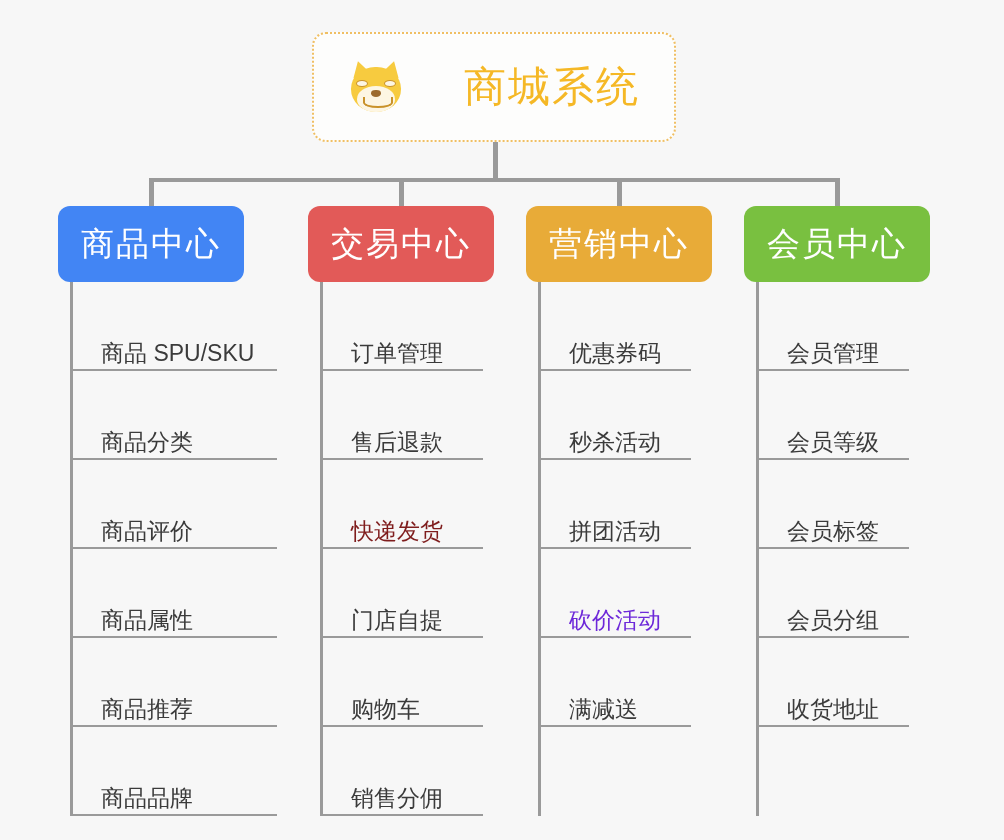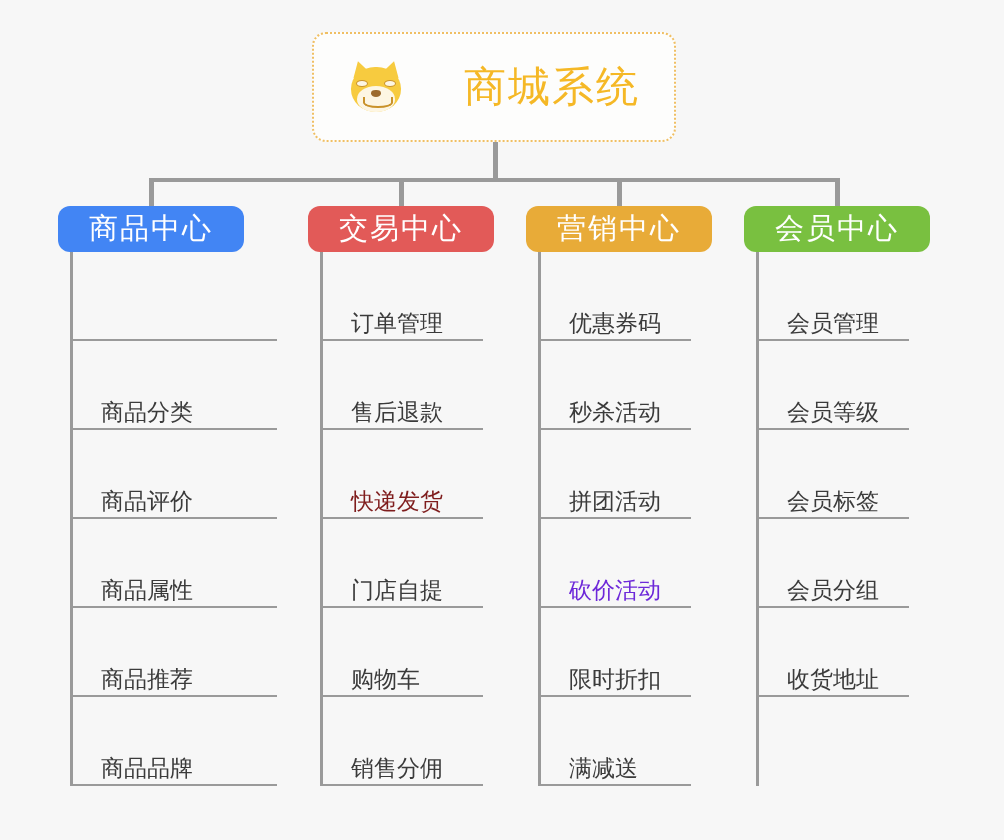--- a/index.html
+++ b/index.html
@@ -132,24 +132,24 @@
     width: 5px;
     background: #9a9a9a;
   }
 
   
   .branch {
     position: absolute;
     top: 206px;
   }
   .branch-header {
-    height: 46px;
+    height: 76px;
     border-radius: 12px;
     color: #ffffff;
-    font-size: 29px;
+    font-size: 33px;
     display: flex;
     align-items: center;
     justify-content: center;
     letter-spacing: 2px;
     white-space: nowrap;
     box-sizing: border-box;
   }
 
   
   .leaves {
@@ -212,20 +212,21 @@
   <div class="drop" style="left: 149px; height: 28px; background: rgb(154, 154, 154);"></div>
   <div class="drop" style="left: 399px; height: 28px; background: rgb(154, 154, 154);"></div>
   <div class="drop" style="left: 617px; height: 28px; background: rgb(154, 154, 154);"></div>
   <div class="drop" style="left: 835px; height: 28px; background: rgb(154, 154, 154);"></div>
 
   <div class="branch" style="left: 58px; width: 186px;">
     <div class="branch-header" style="background: rgb(66, 133, 244); width: 186px;">商品中心</div>
     <div class="leaves">
       <div class="spine" style="height: 534px; background: rgb(154, 154, 154);"></div>
       <div class="leaf">
+        <span class="leaf-label" style="color: rgb(59, 59, 59);">商品 SPU/SKU</span>
         <span class="leaf-underline" style="width: 206px; background: rgb(154, 154, 154);"></span>
       </div>
       <div class="leaf">
         <span class="leaf-label" style="color: rgb(59, 59, 59);">商品分类</span>
         <span class="leaf-underline" style="width: 206px; background: rgb(154, 154, 154);"></span>
       </div>
       <div class="leaf">
         <span class="leaf-label" style="color: rgb(59, 59, 59);">商品评价</span>
         <span class="leaf-underline" style="width: 206px; background: rgb(154, 154, 154);"></span>
       </div>
@@ -289,24 +290,20 @@
       </div>
       <div class="leaf">
         <span class="leaf-label" style="color: rgb(59, 59, 59);">拼团活动</span>
         <span class="leaf-underline" style="width: 152px; background: rgb(154, 154, 154);"></span>
       </div>
       <div class="leaf">
         <span class="leaf-label" style="color: #6d28d9;">砍价活动</span>
         <span class="leaf-underline" style="width: 152px; background: rgb(154, 154, 154);"></span>
       </div>
       <div class="leaf">
-        <span class="leaf-label" style="color: rgb(59, 59, 59);">限时折扣</span>
-        <span class="leaf-underline" style="width: 152px; background: rgb(154, 154, 154);"></span>
-      </div>
-      <div class="leaf">
         <span class="leaf-label" style="color: rgb(59, 59, 59);">满减送</span>
         <span class="leaf-underline" style="width: 152px; background: rgb(154, 154, 154);"></span>
       </div>
     </div>
   </div>
 
   <div class="branch" style="left: 744px; width: 186px;">
     <div class="branch-header" style="background: rgb(121, 192, 64); width: 186px;">会员中心</div>
     <div class="leaves">
       <div class="spine" style="height: 534px; background: rgb(154, 154, 154);"></div>

